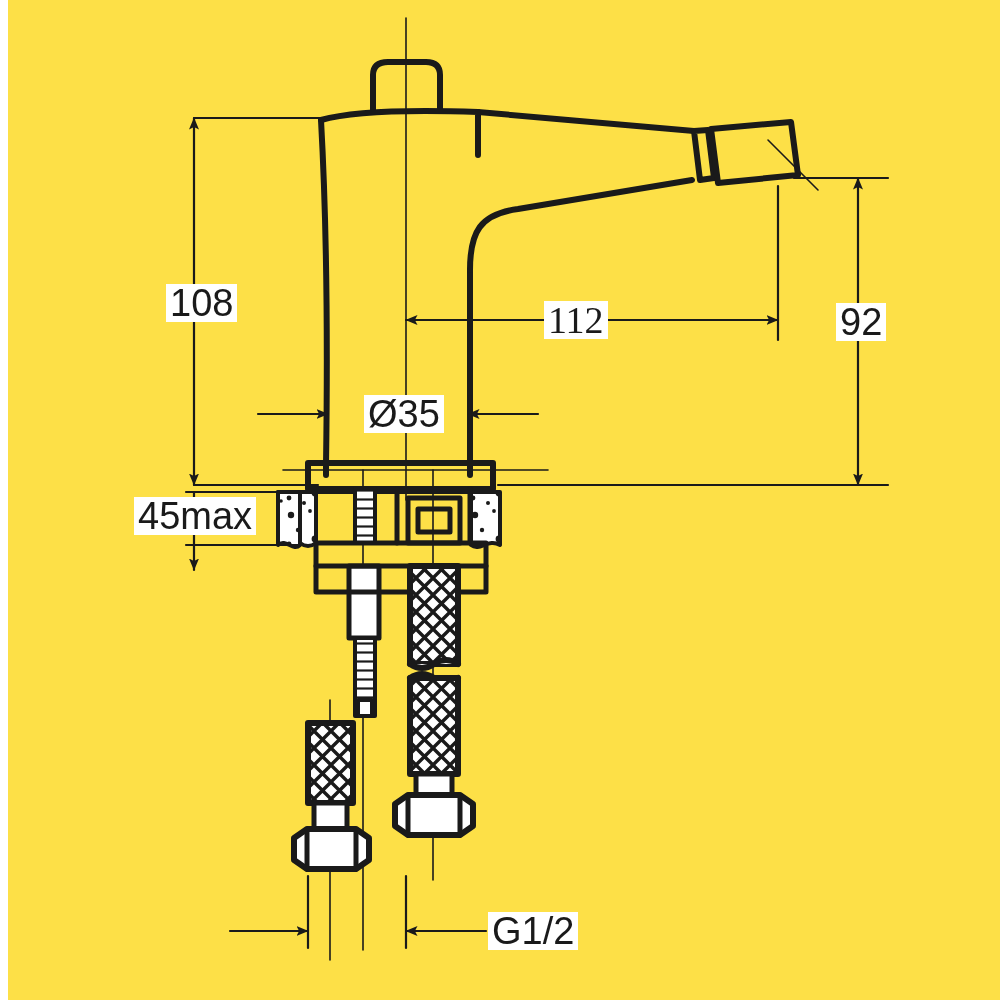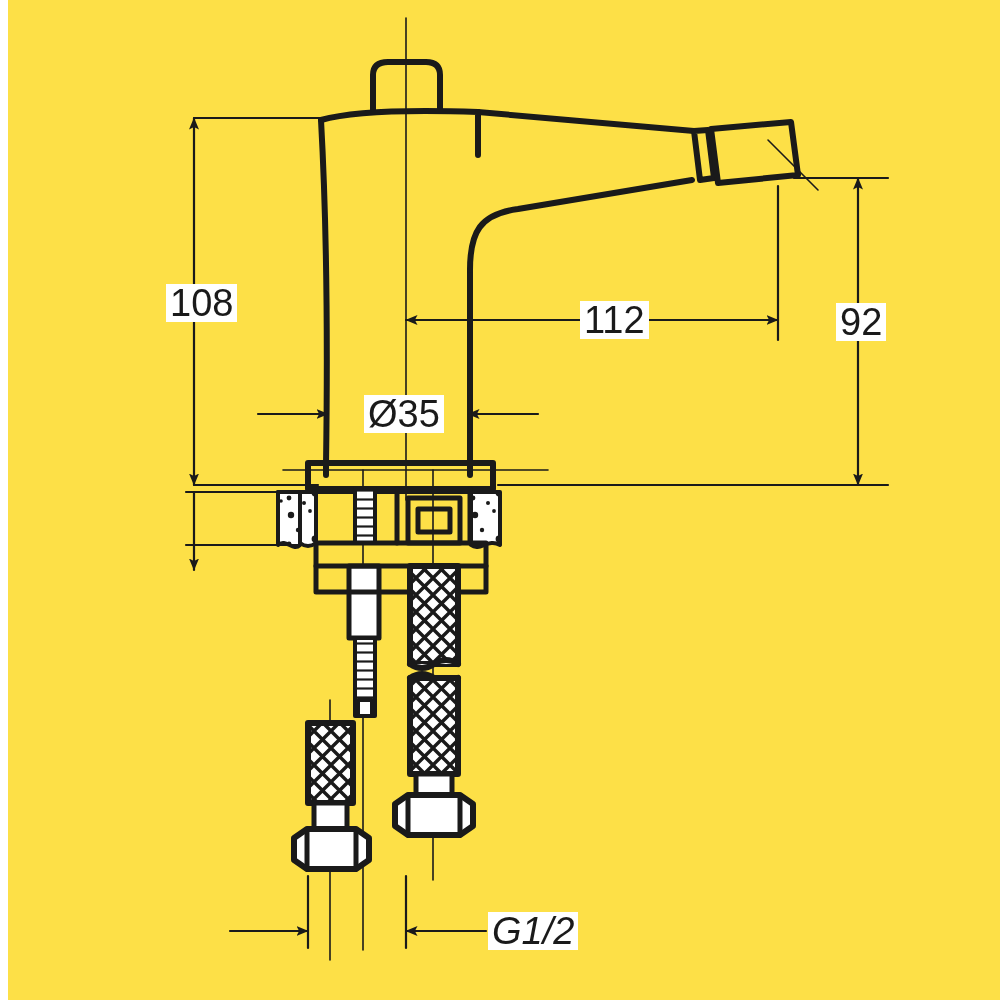--- a/index.html
+++ b/index.html
@@ -189,22 +189,23 @@
         <line x1="478" y1="931" x2="398" y2="931" marker-end="url(#ar)"></line>
         <line x1="300" y1="876" x2="300" y2="948"></line>
         <line x1="398" y1="876" x2="398" y2="948"></line>
       </g>
 
     </g>
   </svg>
 
   <div class="dim-text" style="left:158px; top:284px;">108</div>
 
-  <div class="dim-text" style="left:572px; top:301px;">112</div>
+  <div class="dim-text" style="left:536px; top:301px;font-family:Liberation Serif, serif;">112</div>
 
   <div class="dim-text" style="left:828px; top:303px;text-align:center;">92</div>
 
   <div class="dim-text" style="left:356px; top:395px;text-align:right;">Ø35</div>
 
-
-  <div class="dim-text" style="left:480px; top:912px;font-style:italic;">G1/2</div>
+  <div class="dim-text" style="left:126px; top:497px;">45max</div>
+
+  <div class="dim-text" style="left:480px; top:912px;">G1/2</div>
 
 </div>
 
 </body></html>

